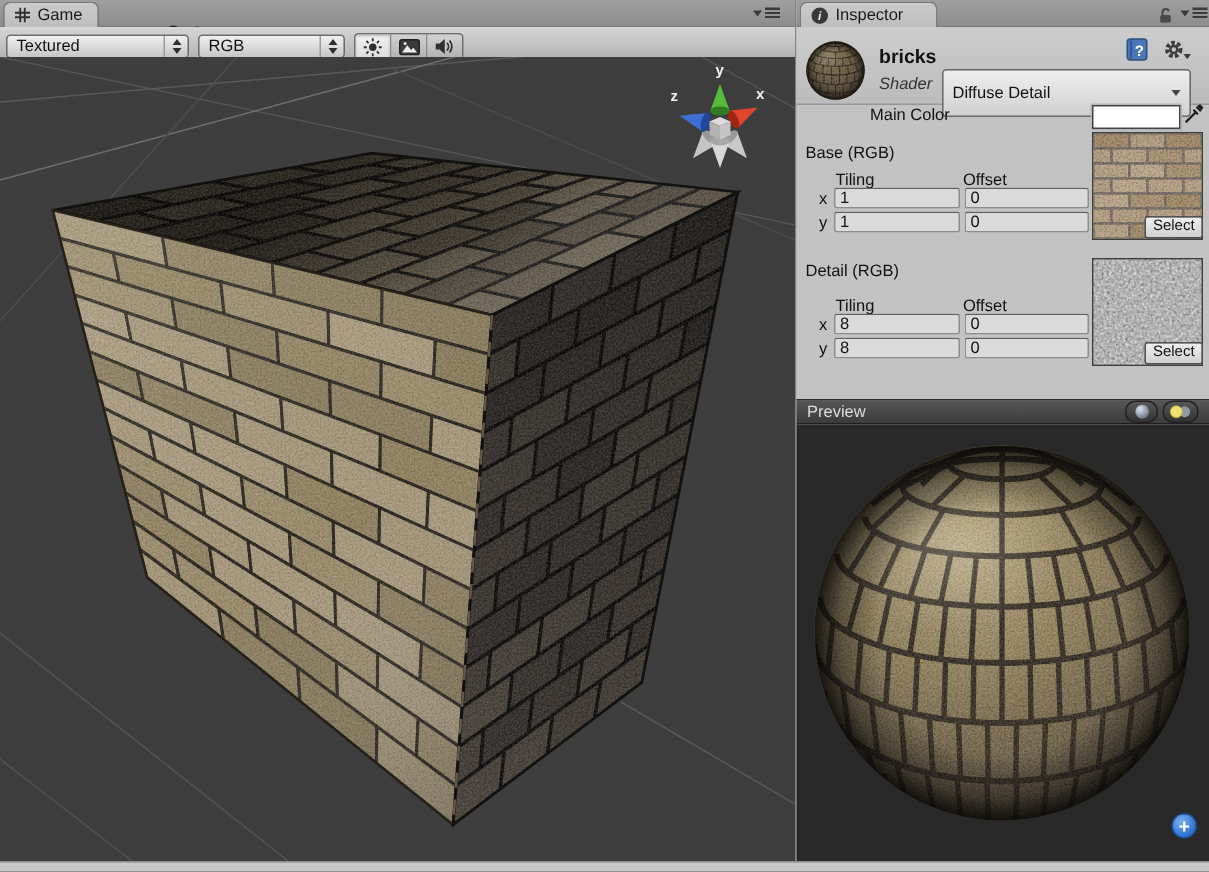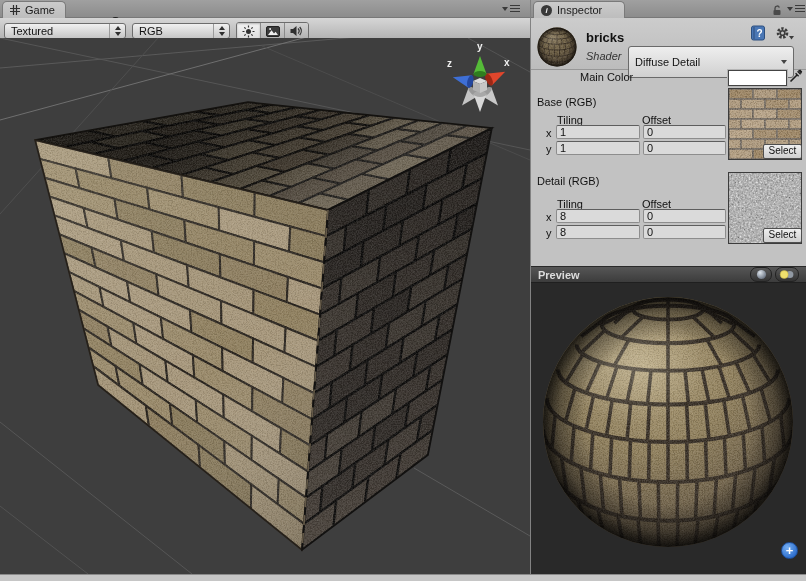--- a/index.html
+++ b/index.html
@@ -48,21 +48,21 @@
   .shader-dd .tri{margin-left:auto;width:0;height:0;border-left:3px solid transparent;border-right:3px solid transparent;border-top:4px solid #444;}
   .plabel{position:absolute;color:#111;}
   .ifield{position:absolute;height:14px;background:#dadada;border:1px solid #8d8d8d;border-top-color:#5e5e5e;border-radius:2px;
           font:11px "Liberation Sans",sans-serif;color:#111;padding:0 3px;box-sizing:border-box;outline:none;}
   .swatch{position:absolute;left:197px;top:70px;width:57px;height:14px;background:#ffffff;border:1px solid #444;box-shadow:0 0 0 1px #b5b5b5;}
   .tex-thumb{position:absolute;width:72px;height:70px;border:1px solid #3c3c3c;background:#888;}
   .select-btn{position:absolute;width:37px;height:13px;border:1px solid #4f4f4f;border-radius:2px;
               background:linear-gradient(#efefef,#cfcfcf);font-size:10px;display:flex;align-items:flex-start;justify-content:center;color:#111;}
   .prev-header{position:absolute;left:0;top:266px;width:275px;height:17px;background:linear-gradient(#565656,#3c3c3c);
                border-top:1px solid #2a2a2a;border-bottom:1px solid #1f1f1f;box-sizing:border-box;
-               display:flex;align-items:center;color:#dcdcdc;font-weight:bold;padding:0 7px;}
+               display:flex;align-items:center;color:#dcdcdc;font-weight:normal;padding:0 7px;}
   .prev-btn{height:13px;border-radius:7px;background:linear-gradient(#585858,#333);border:1px solid #222;
             display:flex;align-items:center;justify-content:center;}
   .prev-area{position:absolute;left:0;top:283px;width:275px;height:291px;background:#292929;overflow:hidden;}
   .plus-btn{position:absolute;left:250px;top:259px;width:17px;height:17px;border-radius:50%;
             background:radial-gradient(circle at 35% 30%,#74aef2,#3272cf 70%,#2258a8);border:1px solid #1d4f9c;
             color:#fff;font-size:13px;font-weight:bold;display:flex;align-items:center;justify-content:center;line-height:1;box-sizing:border-box;}
   .info-circ{width:11px;height:11px;border-radius:50%;background:#383838;color:#ececec;font-size:8px;font-weight:bold;
              display:flex;align-items:center;justify-content:center;font-style:italic;}
   .gizmo-label{fill:#f2f2f2;font-family:"Liberation Sans",sans-serif;font-size:10px;font-weight:bold;}
 </style>

